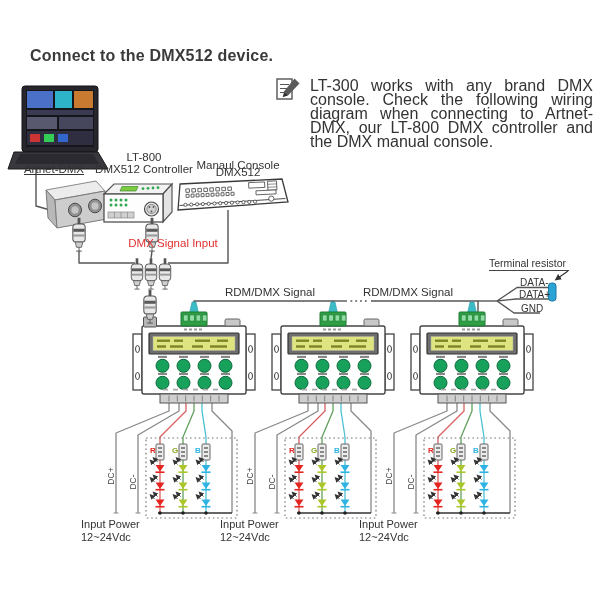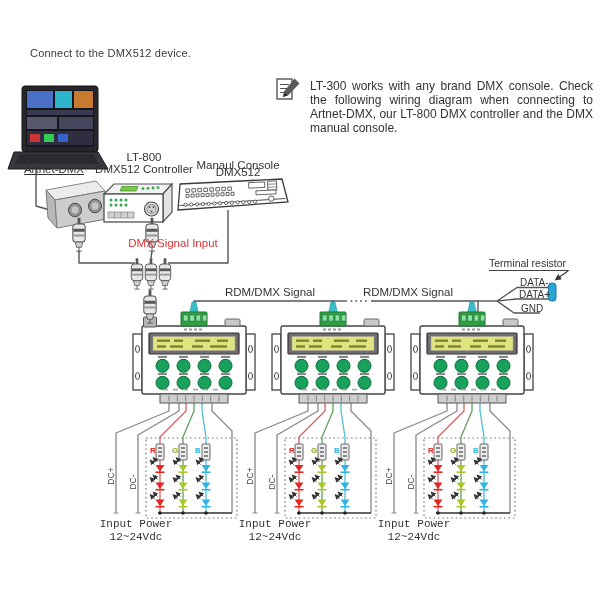--- a/index.html
+++ b/index.html
@@ -1,32 +1,32 @@
 <!DOCTYPE html>
 <html><head>
 <meta charset="utf-8">
 <style>
   html,body{margin:0;padding:0;background:#fff;}
   #stage{position:relative;width:600px;height:600px;background:#ffffff;overflow:hidden;
          font-family:"Liberation Sans",sans-serif;}
   #art{position:absolute;left:0;top:0;}
   .lbl{position:absolute;color:#333;white-space:nowrap;}
-  .title{left:30px;top:47px;font-size:11px;font-weight:normal;color:#3a3a3a;letter-spacing:0.2px;}
-  .note{position:absolute;left:310px;width:283px;font-size:12px;line-height:14px;color:#333;
+  .title{left:30px;top:47px;font-size:16px;font-weight:bold;color:#3a3a3a;letter-spacing:0.2px;}
+  .note{position:absolute;left:310px;width:283px;font-size:16px;line-height:14px;color:#333;
         text-align:justify;white-space:normal;}
   .p1{top:79px;} .p2{top:152px;}
   .devlbl{font-size:11.5px;text-align:center;color:#333;}
   .red{color:#e03131;}
   .siglbl{font-size:11.5px;text-align:center;}
   .tres{font-size:10.5px;}
   .datalbl{font-size:10px;color:#333;}
   .dclbl{font-size:8.5px;color:#444;width:36px;height:10px;line-height:10px;text-align:center;
          transform:rotate(-90deg);}
   .chlbl{font-size:8px;font-weight:bold;width:10px;text-align:center;}
-  .pwr{font-size:11px;width:110px;text-align:center;font-family:Liberation Mono, monospace;}
+  .pwr{font-size:11px;width:110px;text-align:left;}
 </style>
 </head>
 <body>
 
 <div id="stage">
 
 <svg id="art" width="600" height="600" viewBox="0 0 600 600">
 <defs>
   <marker id="ah" markerWidth="7" markerHeight="7" refX="4.5" refY="3" orient="auto">
     <path d="M0,0 L6,3 L0,6 Z" fill="#333"></path>

